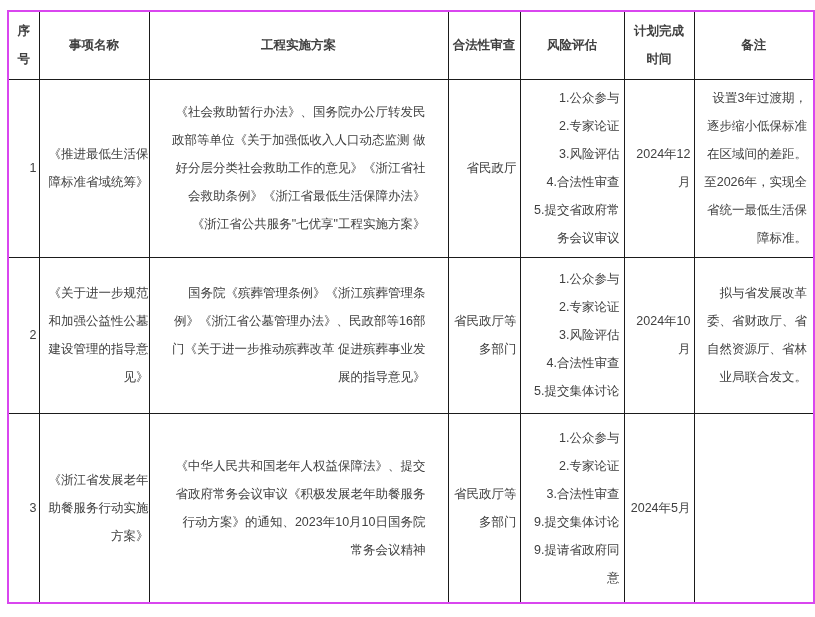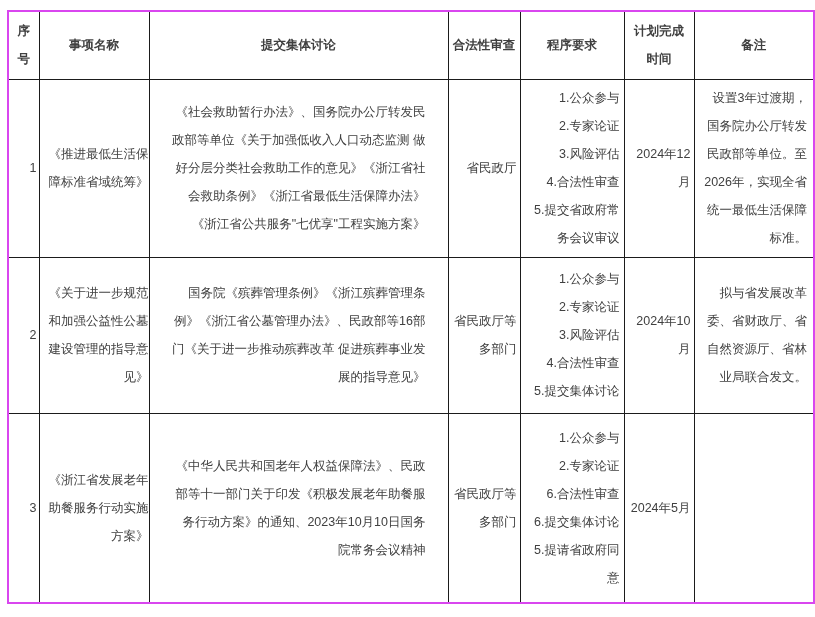--- a/index.html
+++ b/index.html
@@ -66,66 +66,66 @@
       <col style="width:299px">
       <col style="width:72px">
       <col style="width:104px">
       <col style="width:70px">
       <col style="width:120px">
     </colgroup>
     <tbody>
         <tr class="header-row">
       <th>序号</th>
       <th>事项名称</th>
-      <th>提交集体讨论</th>
+      <th>工程实施方案</th>
       <th>合法性审查</th>
-      <th>程序要求</th>
+      <th>风险评估</th>
       <th>计划完成时间</th>
       <th>备注</th>
     </tr>
     <tr class="row-1">
       <td class="c-no">1</td>
       <td class="c-name">《推进最低生活保障标准省域统筹》</td>
       <td class="c-basis">《社会救助暂行办法》、国务院办公厅转发民政部等单位《关于加强低收入人口动态监测 做好分层分类社会救助工作的意见》《浙江省社会救助条例》《浙江省最低生活保障办法》《浙江省公共服务"七优享"工程实施方案》</td>
       <td class="c-unit">省民政厅</td>
       <td class="c-proc">
             <div>1.公众参与</div>
             <div>2.专家论证</div>
             <div>3.风险评估</div>
             <div>4.合法性审查</div>
             <div>5.提交省政府常务会议审议</div>
           </td>
       <td class="c-time">2024年12月</td>
-      <td class="c-remark">设置3年过渡期，国务院办公厅转发民政部等单位。至2026年，实现全省统一最低生活保障标准。</td>
+      <td class="c-remark">设置3年过渡期，逐步缩小低保标准在区域间的差距。至2026年，实现全省统一最低生活保障标准。</td>
     </tr>
     <tr class="row-2">
       <td class="c-no">2</td>
       <td class="c-name">《关于进一步规范和加强公益性公墓建设管理的指导意见》</td>
       <td class="c-basis">国务院《殡葬管理条例》《浙江殡葬管理条例》《浙江省公墓管理办法》、民政部等16部门《关于进一步推动殡葬改革 促进殡葬事业发展的指导意见》</td>
       <td class="c-unit">省民政厅等多部门</td>
       <td class="c-proc">
             <div>1.公众参与</div>
             <div>2.专家论证</div>
             <div>3.风险评估</div>
             <div>4.合法性审查</div>
             <div>5.提交集体讨论</div>
           </td>
       <td class="c-time">2024年10月</td>
       <td class="c-remark">拟与省发展改革委、省财政厅、省自然资源厅、省林业局联合发文。</td>
     </tr>
     <tr class="row-3">
       <td class="c-no">3</td>
       <td class="c-name">《浙江省发展老年助餐服务行动实施方案》</td>
-      <td class="c-basis">《中华人民共和国老年人权益保障法》、民政部等十一部门关于印发《积极发展老年助餐服务行动方案》的通知、2023年10月10日国务院常务会议精神</td>
+      <td class="c-basis">《中华人民共和国老年人权益保障法》、提交省政府常务会议审议《积极发展老年助餐服务行动方案》的通知、2023年10月10日国务院常务会议精神</td>
       <td class="c-unit">省民政厅等多部门</td>
       <td class="c-proc">
             <div>1.公众参与</div>
             <div>2.专家论证</div>
-            <div>6.合法性审查</div>
-            <div>6.提交集体讨论</div>
-            <div>5.提请省政府同意</div>
+            <div>3.合法性审查</div>
+            <div>9.提交集体讨论</div>
+            <div>9.提请省政府同意</div>
           </td>
       <td class="c-time">2024年5月</td>
       <td class="c-remark"></td>
     </tr>
   </tbody>
     </table>
 </div>
 
 </body></html>

